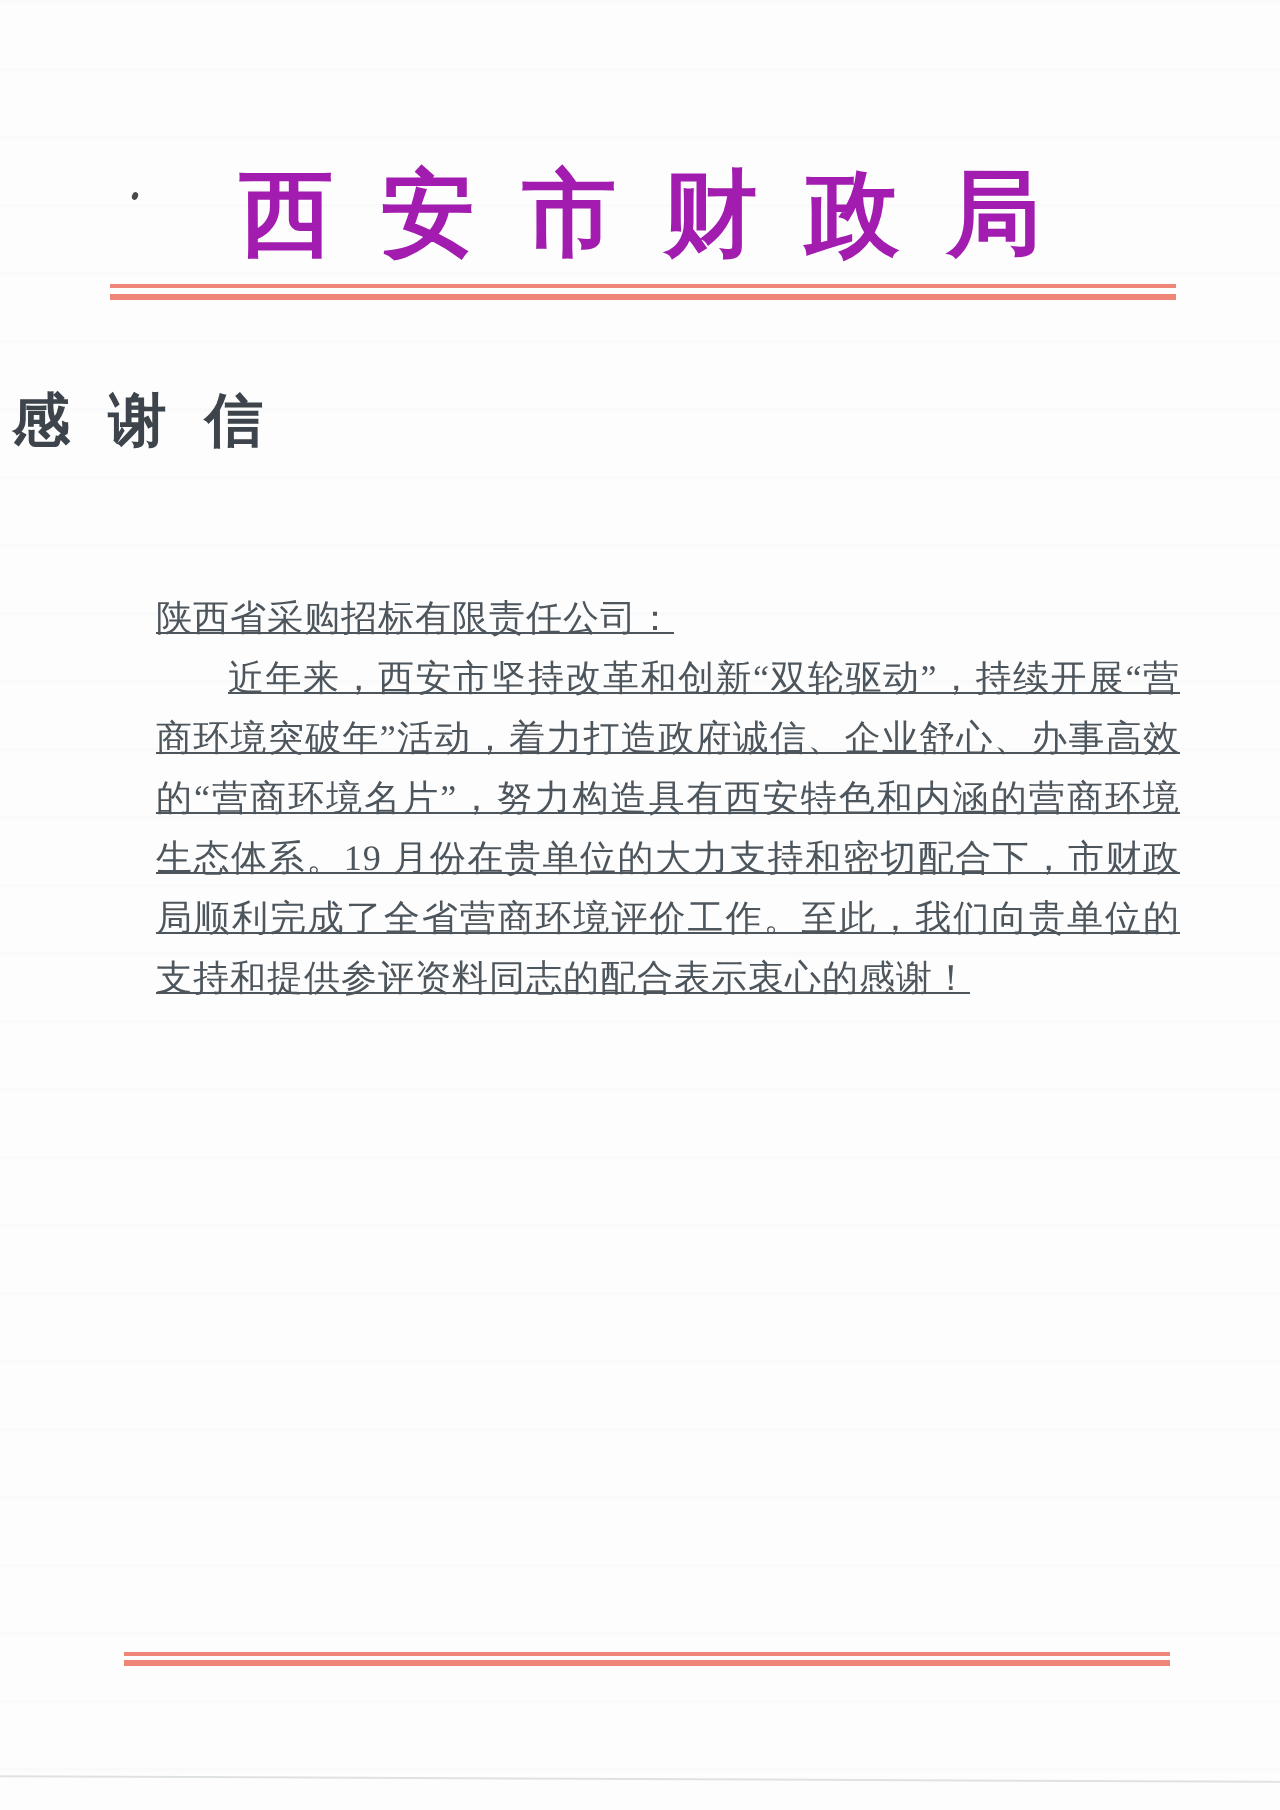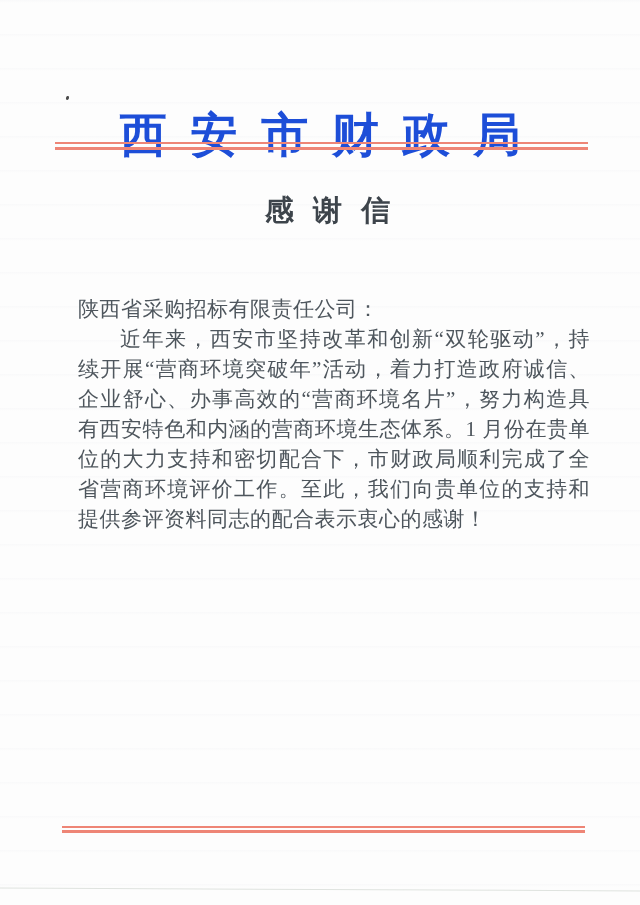--- a/index.html
+++ b/index.html
@@ -28,57 +28,56 @@
     position: absolute;
     top: 76px;
     left: 0;
     width: 100%;
     text-align: center;
     font-size: 47px;
     font-weight: 700;
     letter-spacing: 6px;
     padding-left: 6px;
     box-sizing: border-box;
-    color: #1d4ed8;
+    color: #a21caf;
     white-space: nowrap;
-    margin-top: 28px;
   }
   .header-rule {
     position: absolute;
     top: 142px;
     left: 55px;
     width: 533px;
     height: 3px;
     border-top: 2px solid #ee8576;
     border-bottom: 3px solid #ee8576;
   }
   .letter-title {
     position: absolute;
     top: 191px;
     left: 0;
     width: 100%;
     margin: 0;
-    text-align: center;
     font-size: 29px;
     font-weight: 700;
     letter-spacing: 6px;
-    padding-left: 21px;
+    padding-left: 6px;
     box-sizing: border-box;
     color: #3d444b;
     white-space: nowrap;
   }
   .letter-body {
     position: absolute;
     top: 294px;
     left: 78px;
     width: 512px;
     color: #4e565d;
-    font-size: 21px;
+    font-size: 18px;
     line-height: 30px;
     letter-spacing: 0.5px;
+    text-decoration: underline;
   }
   .letter-body p {
     margin: 0;
     text-align: justify;
   }
   .salutation {
     text-indent: 0;
   }
   .para {
     text-indent: 2em;
@@ -120,20 +119,20 @@
   <div class="speck"></div>
 
   <div class="letterhead">西 安 市 财 政 局</div>
 
   <div class="header-rule"></div>
 
   <h1 class="letter-title">感 谢 信</h1>
 
   <div class="letter-body">
     <p class="salutation">陕西省采购招标有限责任公司：</p>
-    <p class="para">近年来，西安市坚持改革和创新“双轮驱动”，持续开展“营商环境突破年”活动，着力打造政府诚信、企业舒心、办事高效的“营商环境名片”，努力构造具有西安特色和内涵的营商环境生态体系。1 月份在贵单位的大力支持和密切配合下，市财政局顺利完成了全省营商环境评价工作。至此，我们向贵单位的支持和提供参评资料同志的配合表示衷心的感谢！</p>
+    <p class="para">近年来，西安市坚持改革和创新“双轮驱动”，持续开展“营商环境突破年”活动，着力打造政府诚信、企业舒心、办事高效的“营商环境名片”，努力构造具有西安特色和内涵的营商环境生态体系。19 月份在贵单位的大力支持和密切配合下，市财政局顺利完成了全省营商环境评价工作。至此，我们向贵单位的支持和提供参评资料同志的配合表示衷心的感谢！</p>
   </div>
 
   <div class="footer-rule"></div>
 
   <div class="scan-line"></div>
 
 </div>
 
 </body></html>

